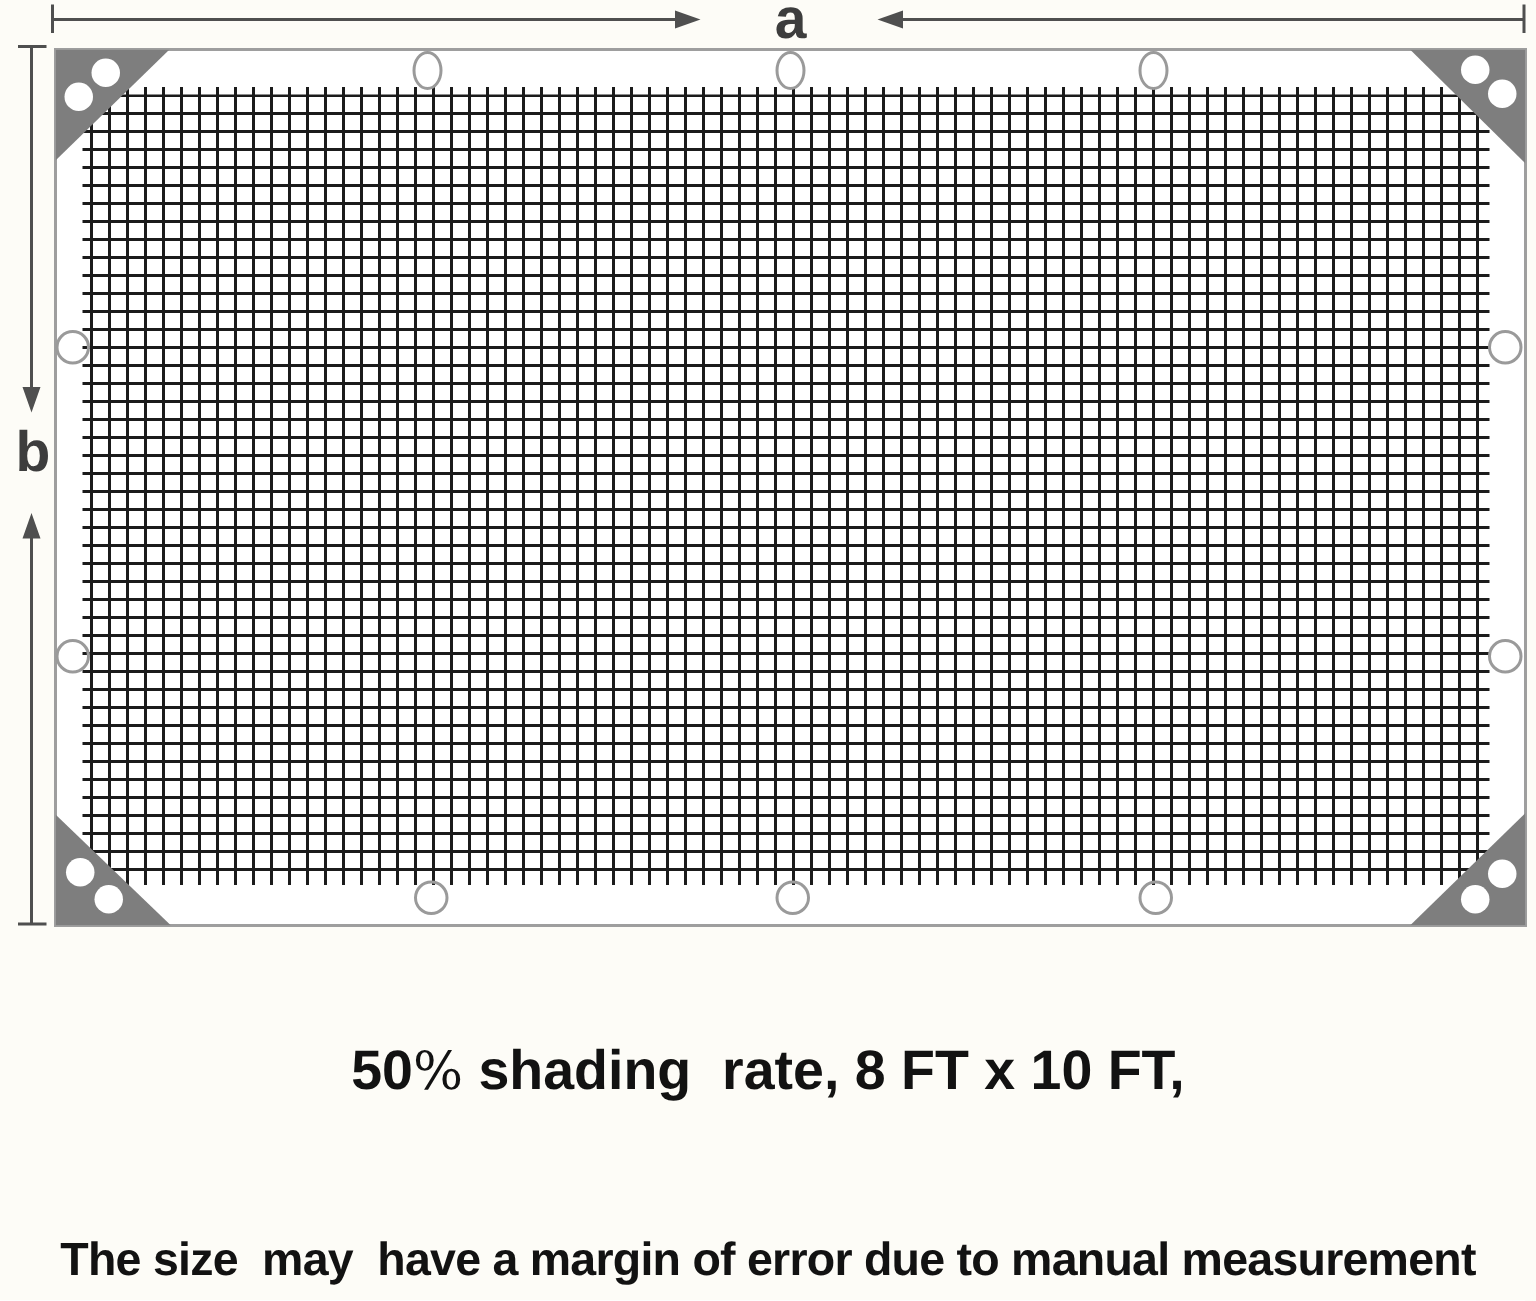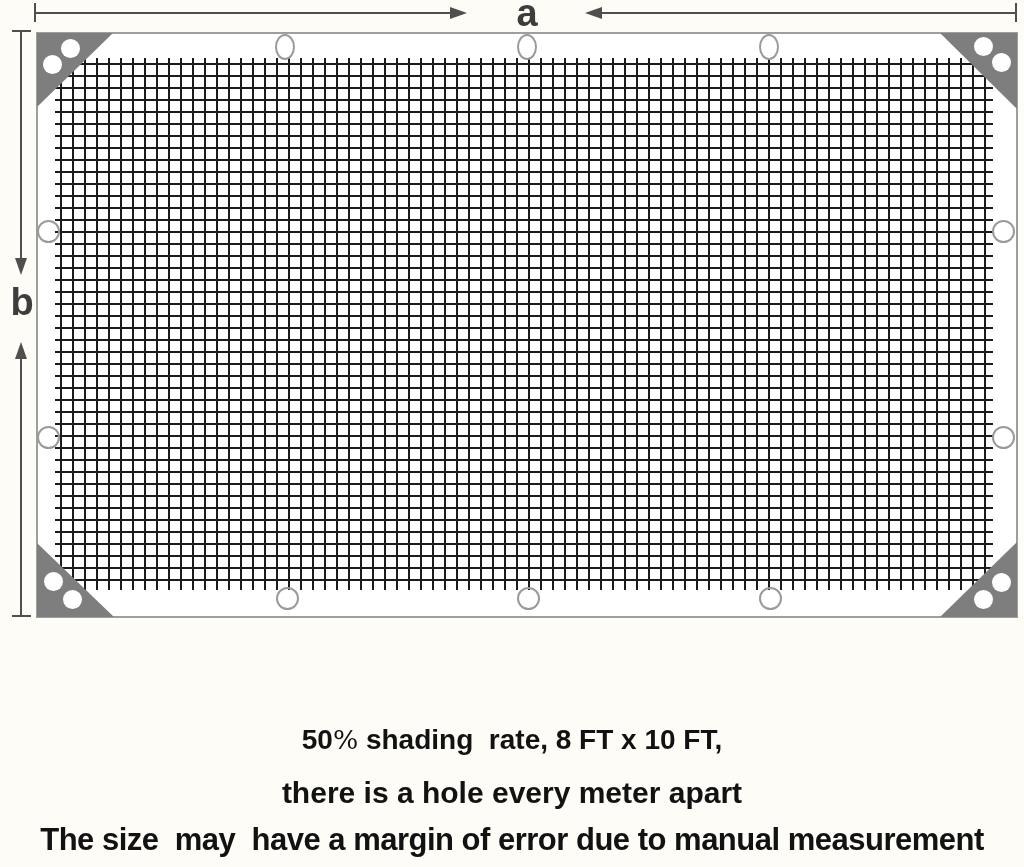--- a/index.html
+++ b/index.html
@@ -86,21 +86,21 @@
   .g-side{width:23px;height:23px;}
   .g-l1{left:-1px;top:186px;} .g-l2{left:-1px;top:392px;}
   .g-r1{left:954px;top:186px;} .g-r2{left:954px;top:392px;}
 
   
   .caption-line{
     position:absolute;left:0;width:1024px;
     text-align:center;font-weight:700;color:var(--text);
     white-space:pre;line-height:1.15;
   }
-  .cap1{top:724px;font-size:28px;}
+  .cap1{top:693px;font-size:37px;}
   .cap2{top:776px;font-size:30px;}
   .cap3{top:822px;font-size:31px;letter-spacing:-0.5px;text-align:center;}
   .percent{font-family:"DejaVu Serif",serif;font-weight:400;font-size:0.95em;}
 </style>
 </head>
 <body>
 
 <div class="page">
 
   <div>
@@ -149,16 +149,15 @@
     <div class="grommet g-bottom g-b1"></div>
     <div class="grommet g-bottom g-b2"></div>
     <div class="grommet g-bottom g-b3"></div>
     <div class="grommet g-side g-l1"></div>
     <div class="grommet g-side g-l2"></div>
     <div class="grommet g-side g-r1"></div>
     <div class="grommet g-side g-r2"></div>
   </div>
 
   <div class="caption-line cap1"><span>50</span><span class="percent">%</span><span> shading  rate, 8 FT x 10 FT,</span></div>
-  <div class="caption-line cap2">there is a hole every meter apart</div>
   <div class="caption-line cap3">The size  may  have a margin of error due to manual measurement</div>
 
 </div>
 
 </body></html>

